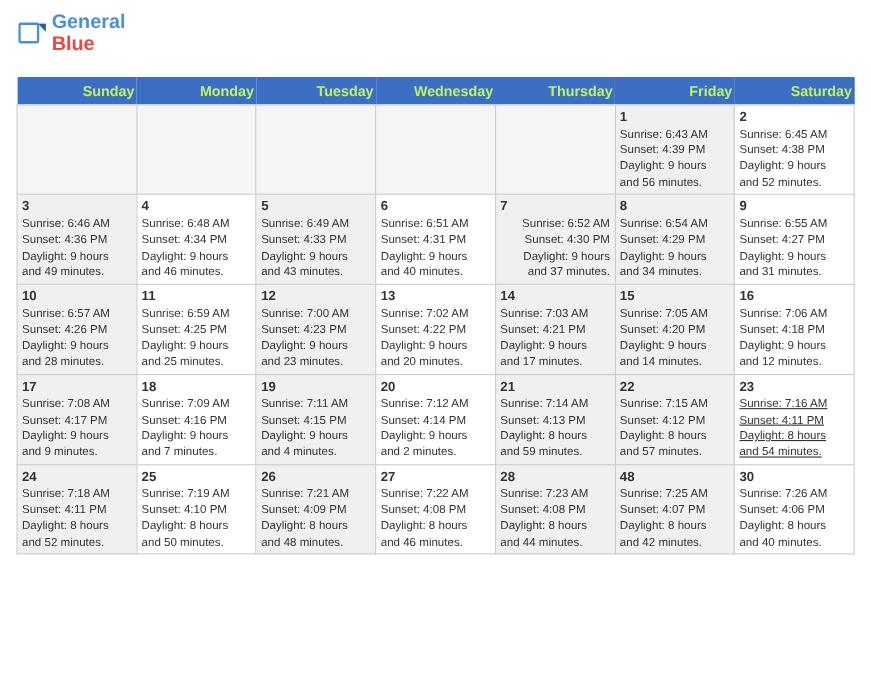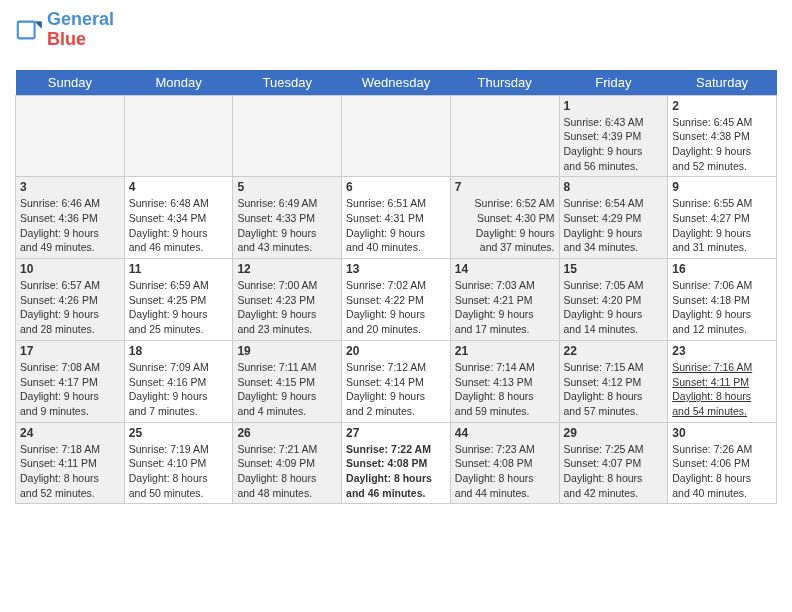--- a/index.html
+++ b/index.html
@@ -7,21 +7,21 @@
     .container { padding: 10px 15px; }
     .header { display: flex; justify-content: space-between; align-items: flex-start; margin-bottom: 20px; }
     .logo { display: flex; align-items: center; }
     .logo-text { font-size: 18px; font-weight: bold; color: #333; line-height: 1.1; }
     .logo-text span { color: #4a90d9; }
     .logo-icon { width: 28px; height: 28px; margin-right: 4px; }
     .title-block { text-align: right; }
     .month-title { font-size: 36px; color: #333; font-weight: normal; }
     .location { font-size: 15px; color: #555; }
     table { width: 100%; border-collapse: collapse; }
-    .day-header { background: #3a6fc4; color: #ffffff; text-align: center; padding: 5px 2px; font-size: 13px; font-weight: normal; }
+    .day-header { background: #3a6fc4; color: #bef264; text-align: right; padding: 5px 2px; font-size: 13px; font-weight: bold; }
     td { border: 1px solid #ccc; vertical-align: top; padding: 3px 4px; font-size: 10.5px; color: #333; width: 14.28%; background: #fff; min-height: 80px; }
     td.empty { background: #f5f5f5; }
     td.shaded { background: #f0f0f0; }
     .day-num { font-weight: bold; font-size: 12px; margin-bottom: 2px; }
     .day-info { line-height: 1.4; }
   </style>
 </head>
 <body>
 
 <div class="container">
@@ -248,34 +248,34 @@
           </td>
           <td class="shaded">
             <div class="day-num">26</div>
             <div class="day-info" style="white-space: pre-wrap;">Sunrise: 7:21 AM
 Sunset: 4:09 PM
 Daylight: 8 hours
 and 48 minutes.</div>
           </td>
           <td>
             <div class="day-num">27</div>
-            <div class="day-info" style="white-space: pre-wrap; font-weight: bold;">Sunrise: 7:22 AM
+            <div class="day-info" style="white-space: pre-wrap;">Sunrise: 7:22 AM
 Sunset: 4:08 PM
 Daylight: 8 hours
 and 46 minutes.</div>
           </td>
           <td class="shaded">
-            <div class="day-num">44</div>
+            <div class="day-num">28</div>
             <div class="day-info" style="white-space: pre-wrap;">Sunrise: 7:23 AM
 Sunset: 4:08 PM
 Daylight: 8 hours
 and 44 minutes.</div>
           </td>
           <td class="shaded">
-            <div class="day-num">29</div>
+            <div class="day-num">48</div>
             <div class="day-info" style="white-space: pre-wrap;">Sunrise: 7:25 AM
 Sunset: 4:07 PM
 Daylight: 8 hours
 and 42 minutes.</div>
           </td>
           <td>
             <div class="day-num">30</div>
             <div class="day-info" style="white-space: pre-wrap;">Sunrise: 7:26 AM
 Sunset: 4:06 PM
 Daylight: 8 hours

